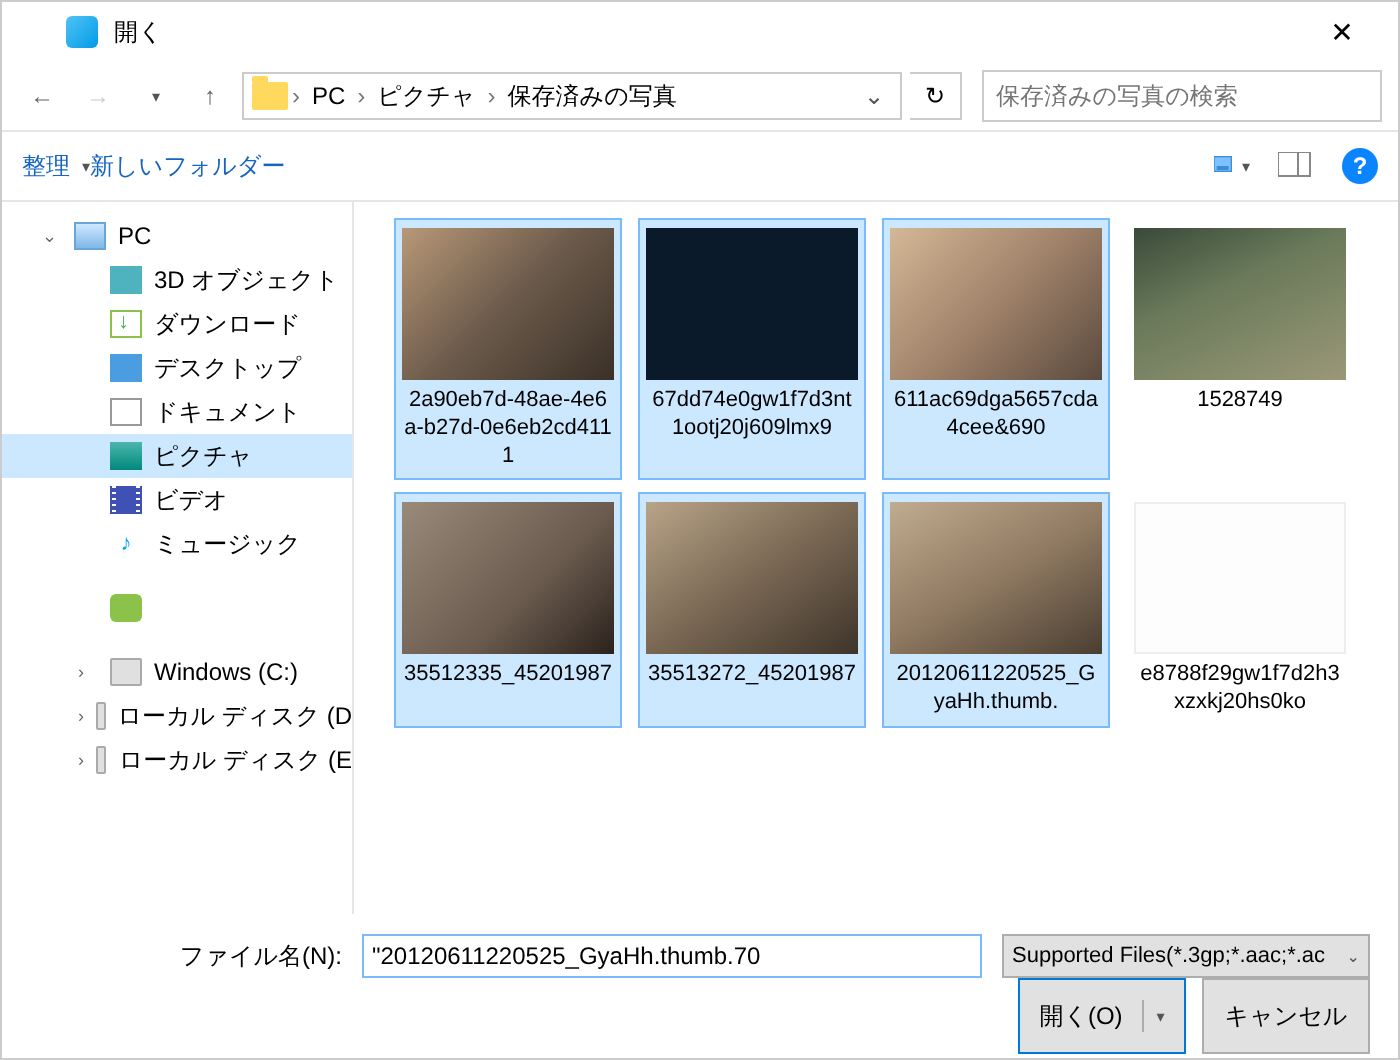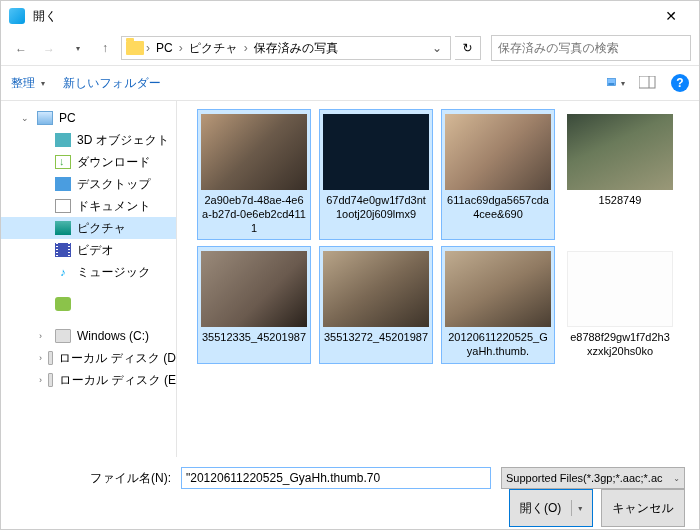--- a/index.html
+++ b/index.html
@@ -1,40 +1,40 @@
 <!DOCTYPE html>
 <html><head>
 <meta charset="utf-8">
 <style>
 * { box-sizing: border-box; margin: 0; padding: 0; font-family: "Yu Gothic UI", "Meiryo", sans-serif; }
 body { background: #fff; width: 700px; height: 530px; overflow: hidden; font-size: 12px; border: 1px solid #ccc; }
 
 
-.titlebar { display: flex; align-items: center; height: 30px; padding: 0 8px; }
+.titlebar { display: flex; align-items: center; height: 30px; padding: 0 8px; margin-left: 24px; }
 .titlebar .app-icon { width: 16px; height: 16px; background: linear-gradient(135deg,#4fc3f7,#039be5); border-radius: 3px; margin-right: 8px; }
 .titlebar .title { flex: 1; font-size: 12px; }
 .titlebar .close { width: 40px; text-align: center; font-size: 14px; cursor: pointer; }
 
 
 .navrow { display: flex; align-items: center; height: 34px; padding: 0 8px; gap: 4px; }
 .nav-btn { width: 24px; height: 24px; display: flex; align-items: center; justify-content: center; color: #666; cursor: pointer; }
 .nav-btn.disabled { color: #ccc; }
 .path-box { flex: 1; height: 24px; border: 1px solid #ccc; display: flex; align-items: center; padding: 0 4px; gap: 2px; }
 .path-icon { width: 18px; height: 14px; background: #ffd95e; border-radius: 1px; position: relative; }
 .path-icon::before { content:""; position:absolute; top:-3px; left:0; width:8px; height:3px; background:#ffd95e; border-radius:1px 1px 0 0;}
 .crumb { padding: 0 4px; cursor: pointer; }
 .crumb-sep { color: #777; }
 .path-drop { margin-left: auto; color: #555; padding: 0 4px; cursor: pointer;}
 .refresh { width: 26px; height: 24px; border: 1px solid #ccc; border-left: none; display:flex; align-items:center; justify-content:center; cursor:pointer; margin-right: 6px;}
 .search-box { width: 200px; height: 26px; border: 1px solid #ccc; padding: 0 6px; color: #888; display:flex; align-items:center;}
 .search-box input { border:none; outline:none; width:100%; font-size:12px; background:transparent;}
 
 
 .toolbar { display:flex; align-items:center; height: 36px; border-top:1px solid #e5e5e5; border-bottom:1px solid #e5e5e5; background:#fff; padding: 0 10px; gap: 14px;}
-.tb-left { display:flex; gap:18px; align-items:center;}
+.tb-left { display:flex; align-items:center;}
 .tb-btn { color:#1565c0; cursor:pointer; display:flex; align-items:center; gap:4px;}
 .tb-right { margin-left:auto; display:flex; gap:14px; align-items:center;}
 .tb-icon { width:18px; height:16px; display:flex; align-items:center; justify-content:center; cursor:pointer; color:#555; position:relative;}
 .help-icon { width:18px; height:18px; border-radius:50%; background:#0a84ff; color:#fff; display:flex; align-items:center; justify-content:center; font-size:12px; font-weight:bold;}
 
 
 .body { display:flex; height: 356px; }
 .sidebar { width: 176px; border-right:1px solid #e5e5e5; overflow-y:auto; padding-top:6px;}
 .tree-item { display:flex; align-items:center; height:22px; padding-left:20px; gap:6px; cursor:pointer; white-space:nowrap;}
 .tree-item.lvl2 { padding-left:38px; }

